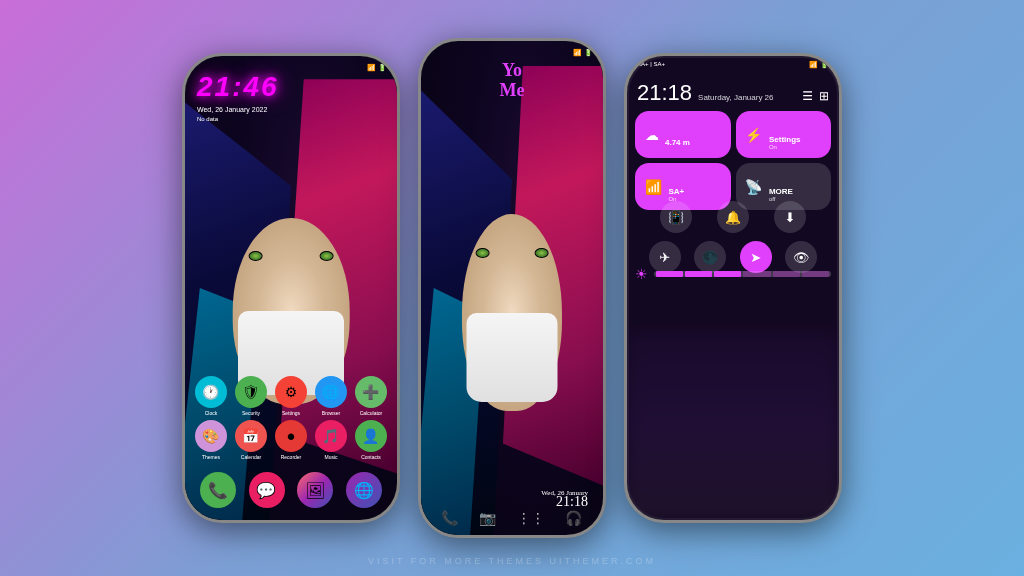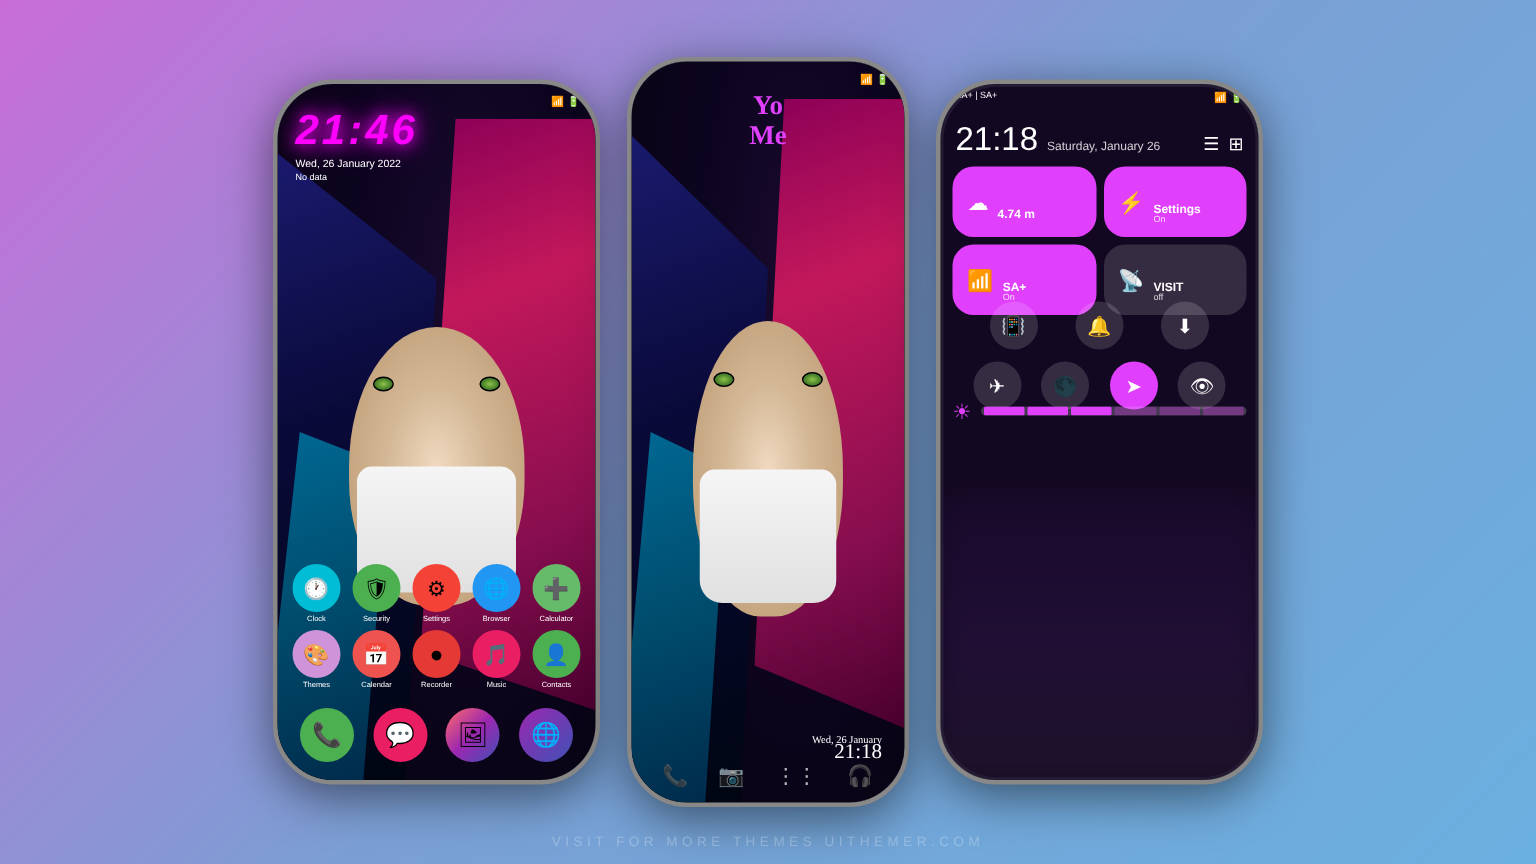--- a/index.html
+++ b/index.html
@@ -636,21 +636,21 @@
       <div class="qs-tile qs-tile-active">
         <span class="qs-tile-icon">📶</span>
         <div class="qs-tile-text">
           <div class="qs-tile-title">SA+</div>
           <div class="qs-tile-subtitle">On</div>
         </div>
       </div>
       <div class="qs-tile qs-tile-inactive">
         <span class="qs-tile-icon">📡</span>
         <div class="qs-tile-text">
-          <div class="qs-tile-title">VISIT</div>
+          <div class="qs-tile-title">MORE</div>
           <div class="qs-tile-subtitle">off</div>
         </div>
       </div>
     </div>
 
     <div class="qs-controls">
       <div class="qs-control-row">
         <div class="qs-ctrl-btn">📳</div>
         <div class="qs-ctrl-btn">🔔</div>
         <div class="qs-ctrl-btn">⬇</div>

